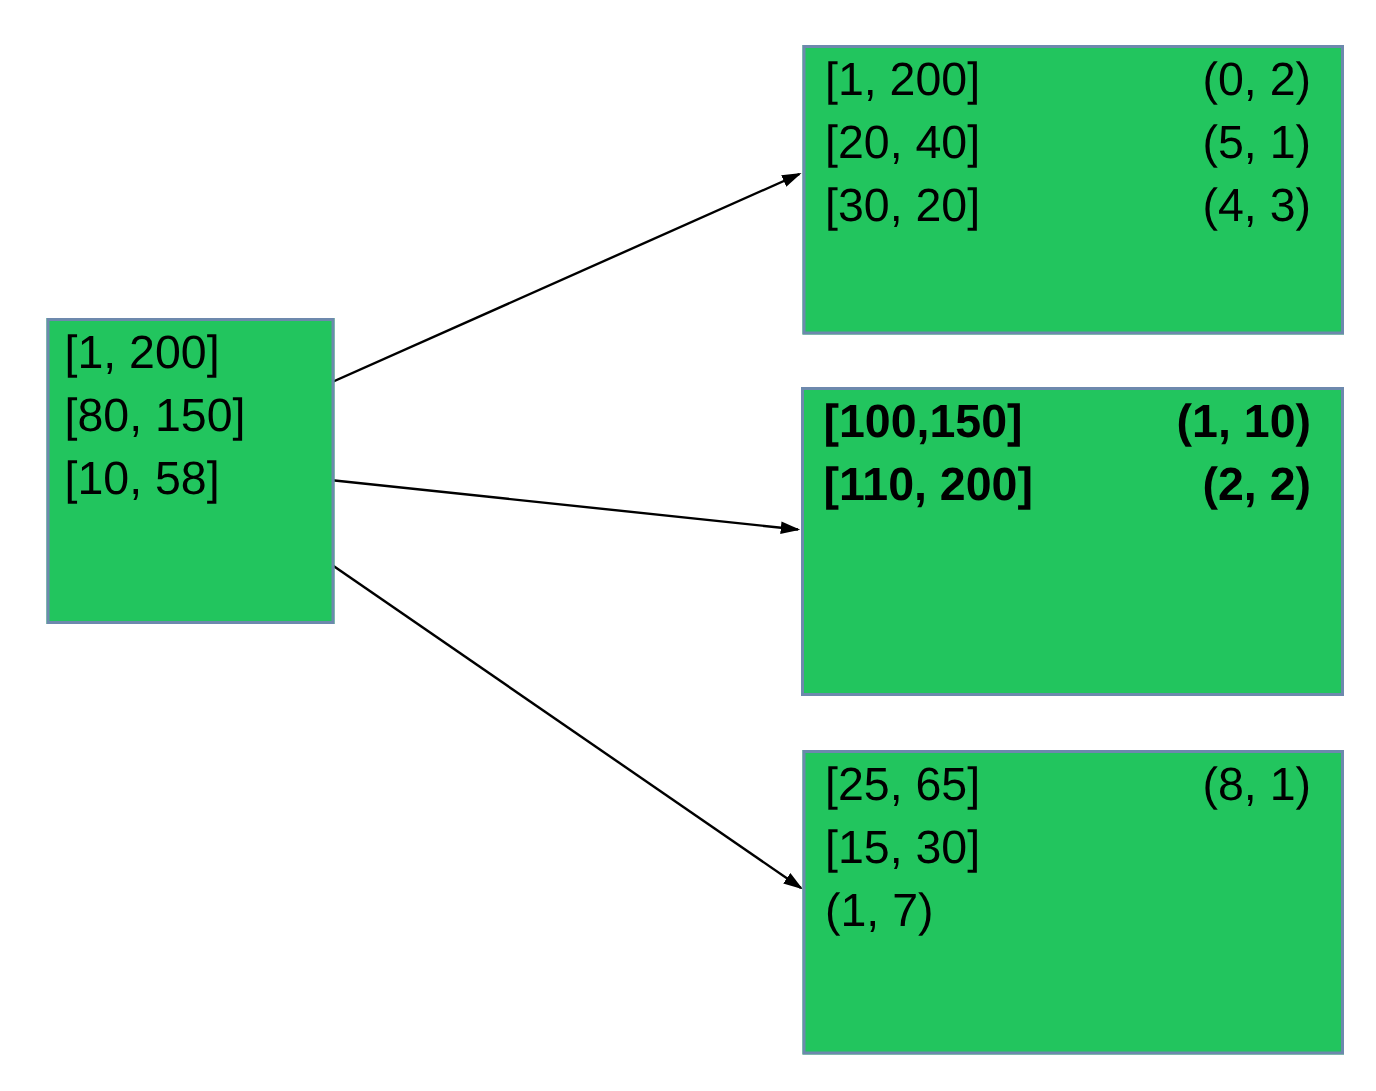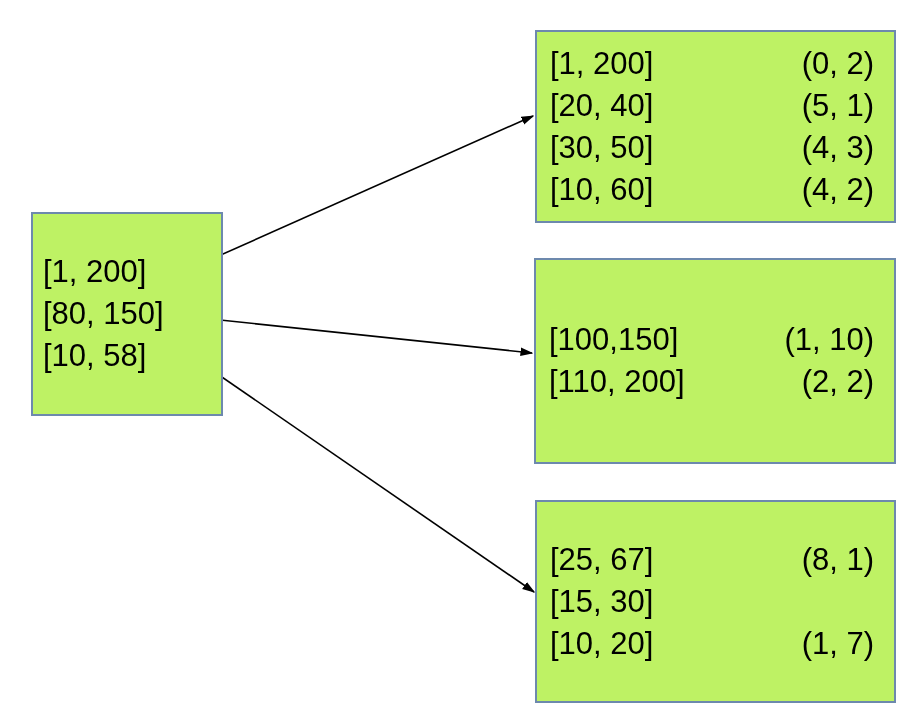--- a/index.html
+++ b/index.html
@@ -22,44 +22,44 @@
     position: absolute;
     left: 0;
     top: 0;
     width: 917px;
     height: 727px;
     pointer-events: none;
   }
   .box {
     position: absolute;
     box-sizing: border-box;
-    background: #bef264;
+    background: #22c55e;
     border: 2px solid #6d89ad;
     display: flex;
     flex-direction: column;
-    justify-content: center;
   }
   .box.source {
     left: 31px;
     top: 212px;
     width: 192px;
     height: 204px;
     padding-left: 10px;
   }
   .box.target-0 {
     left: 535px;
     top: 30px;
     width: 361px;
     height: 193px;
   }
   .box.target-1 {
     left: 534px;
     top: 258px;
     width: 362px;
     height: 206px;
+    font-weight: bold;
   }
   .box.target-2 {
     left: 535px;
     top: 500px;
     width: 361px;
     height: 203px;
   }
   .interval-line {
     white-space: nowrap;
   }
@@ -98,47 +98,42 @@
   <div class="box target-0">
     <div class="mapping-row">
       <span>[1, 200]</span>
       <span>(0, 2)</span>
     </div>
     <div class="mapping-row">
       <span>[20, 40]</span>
       <span>(5, 1)</span>
     </div>
     <div class="mapping-row">
-      <span>[30, 50]</span>
+      <span>[30, 20]</span>
       <span>(4, 3)</span>
-    </div>
-    <div class="mapping-row">
-      <span>[10, 60]</span>
-      <span>(4, 2)</span>
     </div>
   </div>
 
   <div class="box target-1">
     <div class="mapping-row">
       <span>[100,150]</span>
       <span>(1, 10)</span>
     </div>
     <div class="mapping-row">
       <span>[110, 200]</span>
       <span>(2, 2)</span>
     </div>
   </div>
 
   <div class="box target-2">
     <div class="mapping-row">
-      <span>[25, 67]</span>
+      <span>[25, 65]</span>
       <span>(8, 1)</span>
     </div>
     <div class="mapping-row">
       <span>[15, 30]</span>
     </div>
     <div class="mapping-row">
-      <span>[10, 20]</span>
       <span>(1, 7)</span>
     </div>
   </div>
 
 </div>
 
 </body></html>

